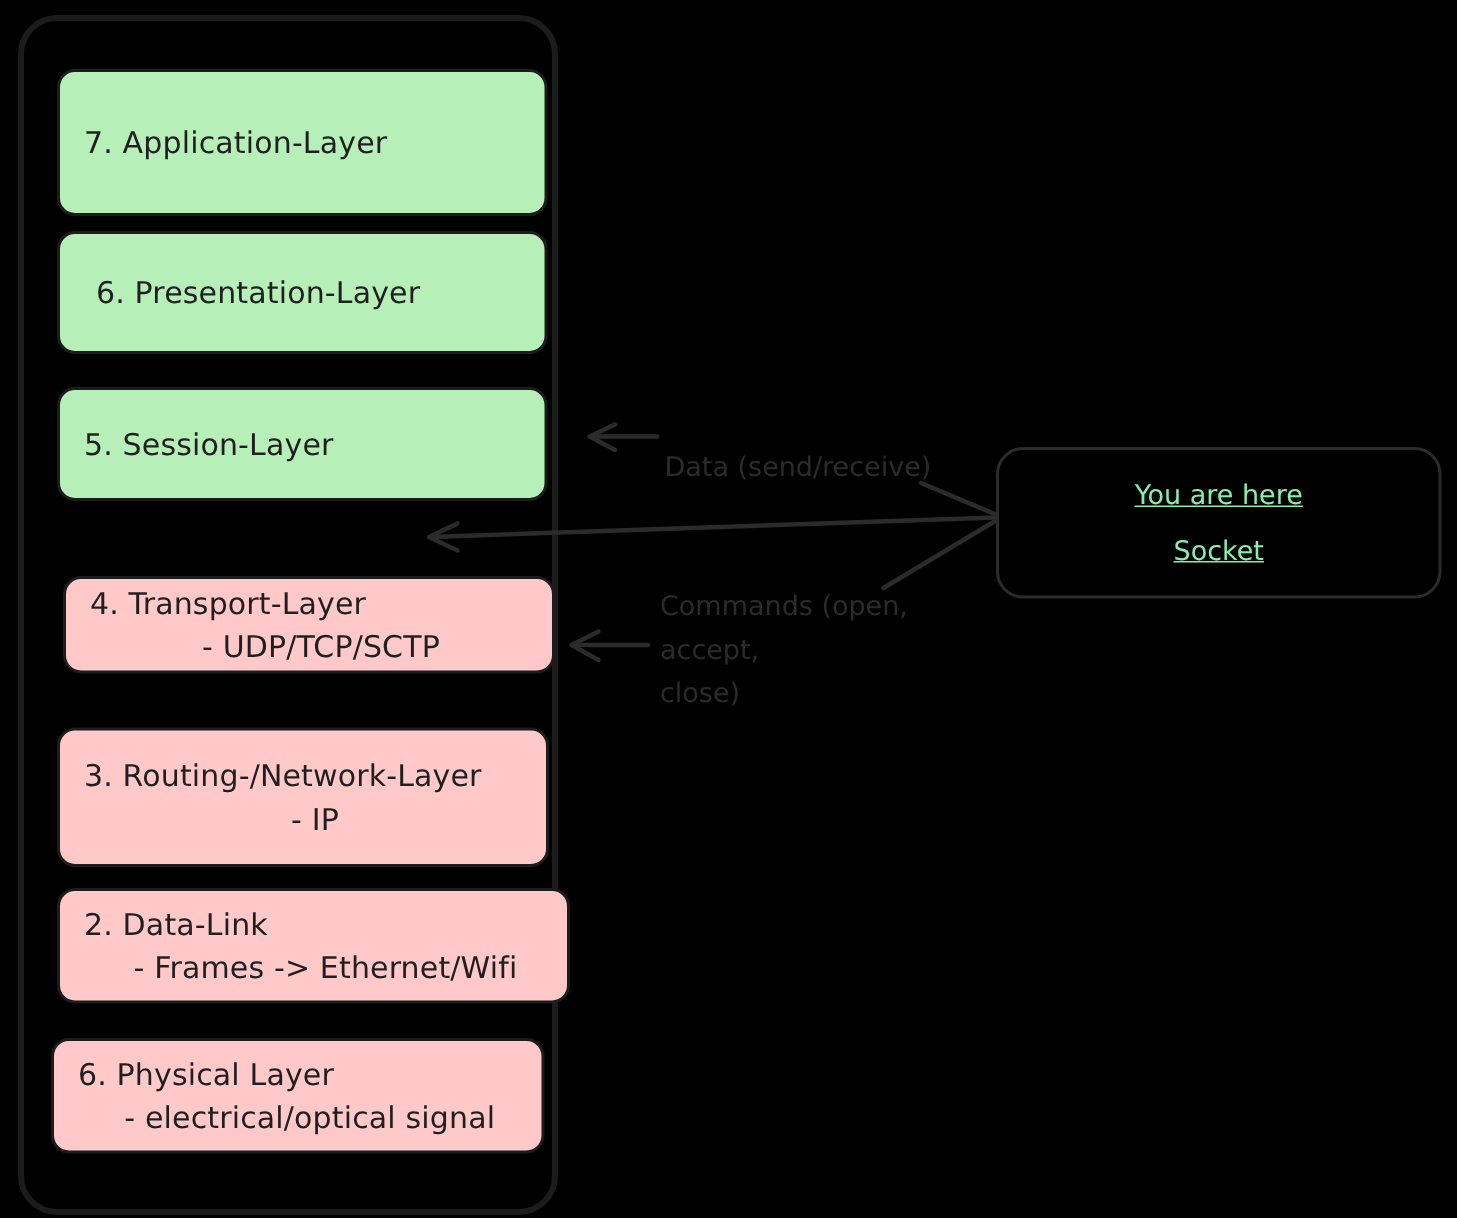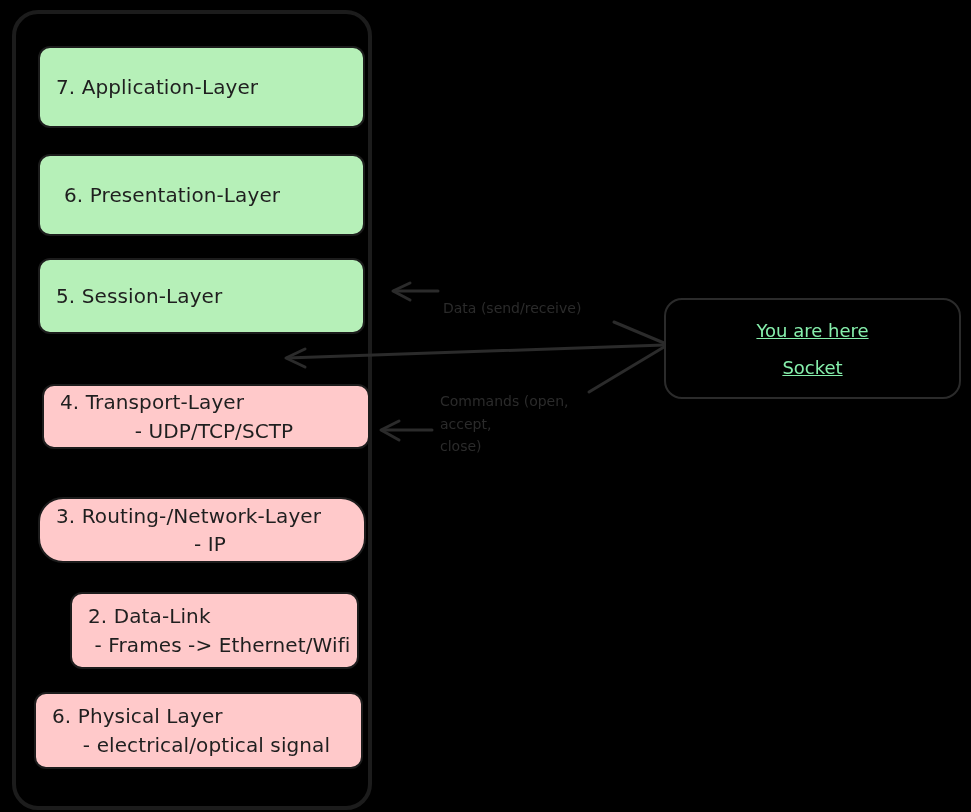--- a/index.html
+++ b/index.html
@@ -66,21 +66,21 @@
     gap: 16px;
     color: #86efac;
     font-size: 18px;
     text-decoration: underline;
   }
 
   
   .annot {
     position: absolute;
     color: #2b2b2b;
-    font-size: 14px;
+    font-size: 18px;
     line-height: 1.62;
     white-space: pre-line;
   }
   .annot-data {
     left: 443px;
     top: 297px;
   }
   .annot-commands {
     left: 440px;
     top: 390px;
@@ -102,43 +102,43 @@
     fill: none;
   }
 </style>
 </head>
 <body>
 
 <div id="canvas">
 
   <div class="stack-container"></div>
 
-  <div class="layer-box layer-green" style="left:38px; top:46px; width:327px; height:82px;">
+  <div class="layer-box layer-green" style="left:38px; top:46px; width:327px; height:98px;">
     <span>7. Application-Layer</span>
   </div>
 
   <div class="layer-box layer-green" style="left:38px; top:154px; width:327px; height:82px;padding-left:24px;">
     <span>6. Presentation-Layer</span>
   </div>
 
   <div class="layer-box layer-green" style="left:38px; top:258px; width:327px; height:76px;">
     <span>5. Session-Layer</span>
   </div>
 
   <div class="layer-box layer-pink" style="left:42px; top:384px; width:328px; height:65px;">
     <span>4. Transport-Layer</span>
     <span class="line2">- UDP/TCP/SCTP</span>
   </div>
 
-  <div class="layer-box layer-pink" style="left:38px; top:497px; width:328px; height:66px;border-radius:25px;">
+  <div class="layer-box layer-pink" style="left:38px; top:485px; width:328px; height:93px;">
     <span>3. Routing-/Network-Layer</span>
     <span class="line2">- IP</span>
   </div>
 
-  <div class="layer-box layer-pink" style="left:38px; top:592px; width:289px; height:77px;margin-left:32px;">
+  <div class="layer-box layer-pink" style="left:38px; top:592px; width:342px; height:77px;">
     <span>2. Data-Link</span>
     <span class="line2">- Frames -&gt; Ethernet/Wifi</span>
   </div>
 
   <div class="layer-box layer-pink" style="left:34px; top:692px; width:329px; height:77px;">
     <span>6. Physical Layer</span>
     <span class="line2">- electrical/optical signal</span>
   </div>
 
   <svg id="wires" viewBox="0 0 971 812" xmlns="http://www.w3.org/2000/svg">

